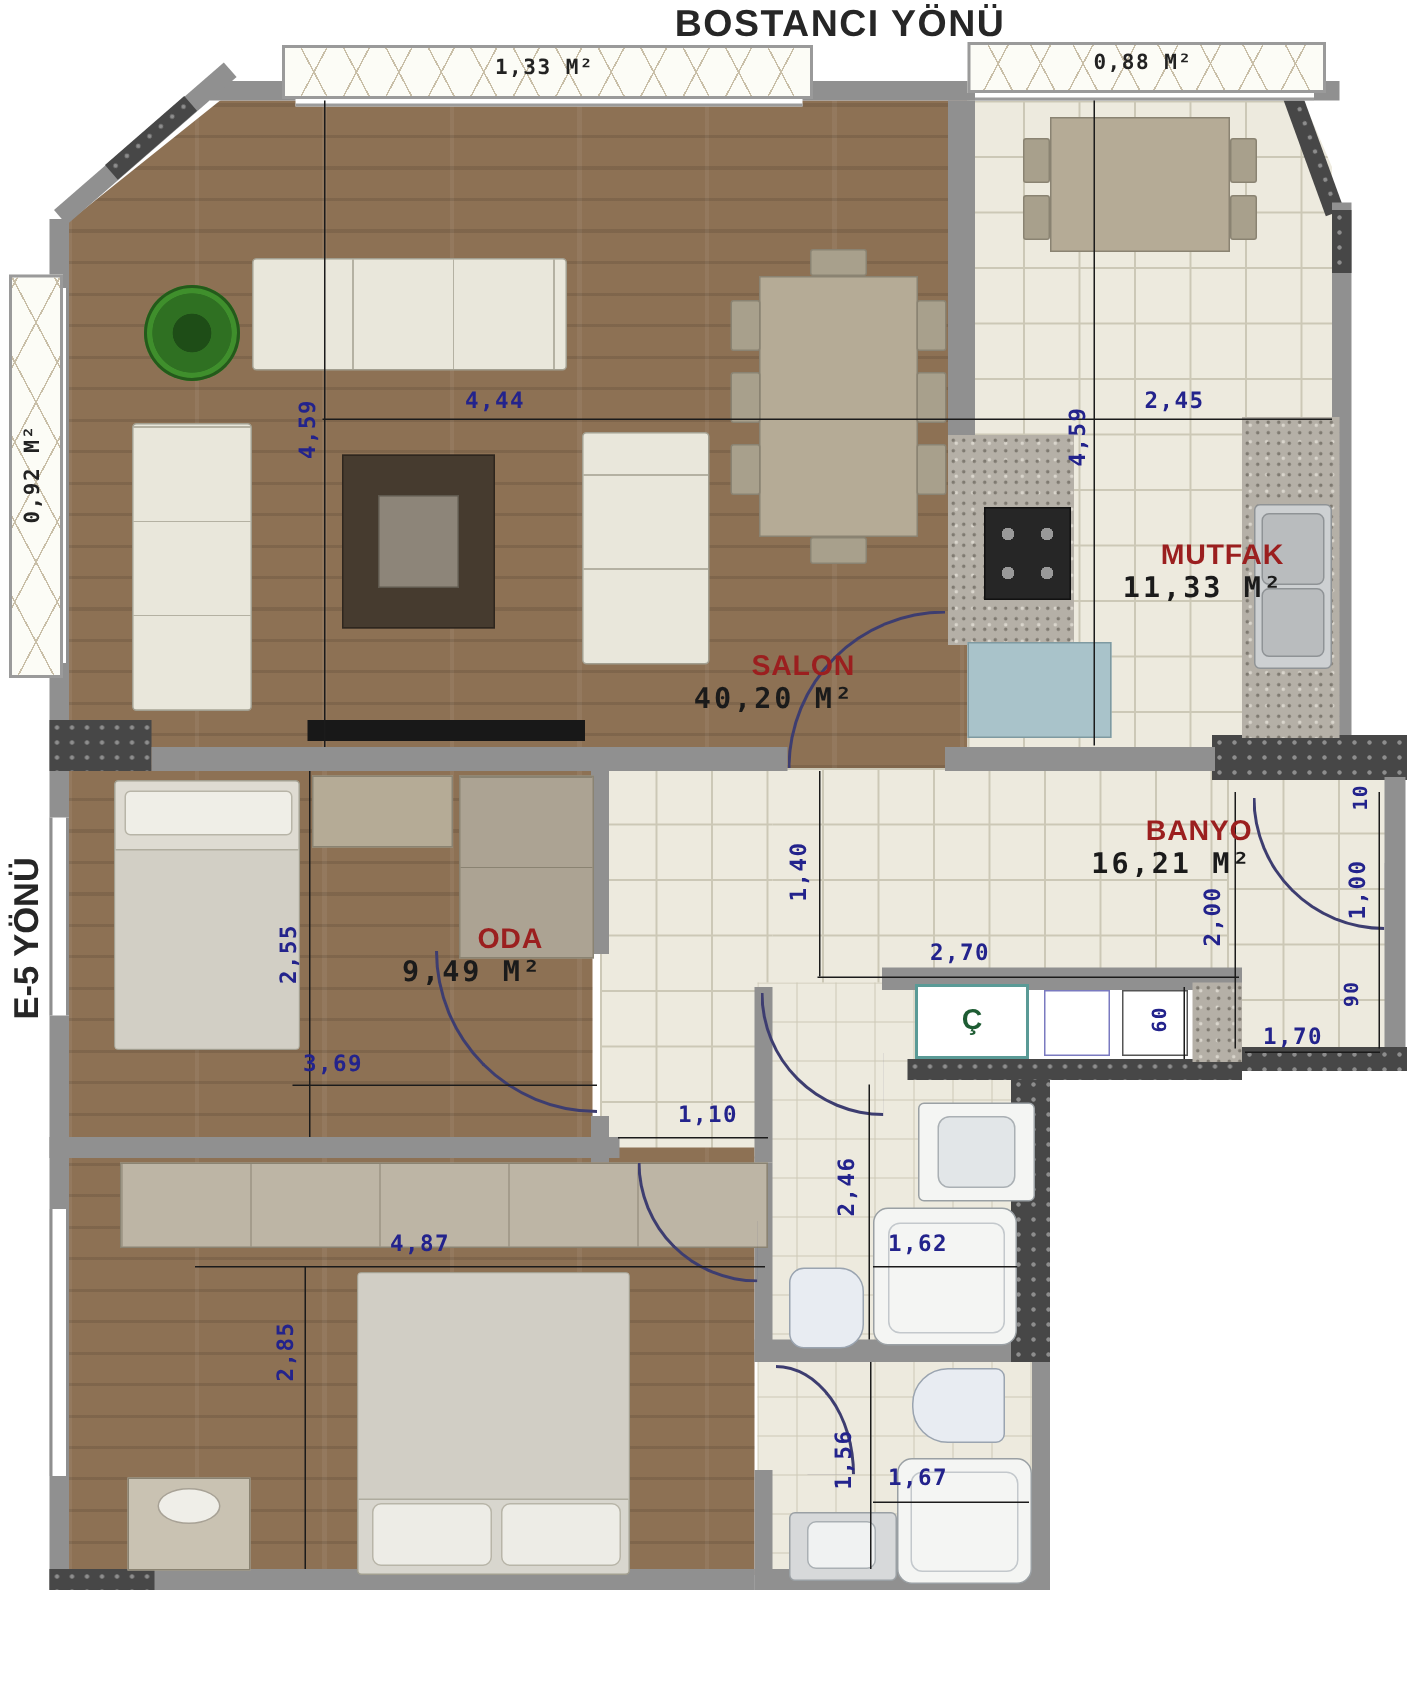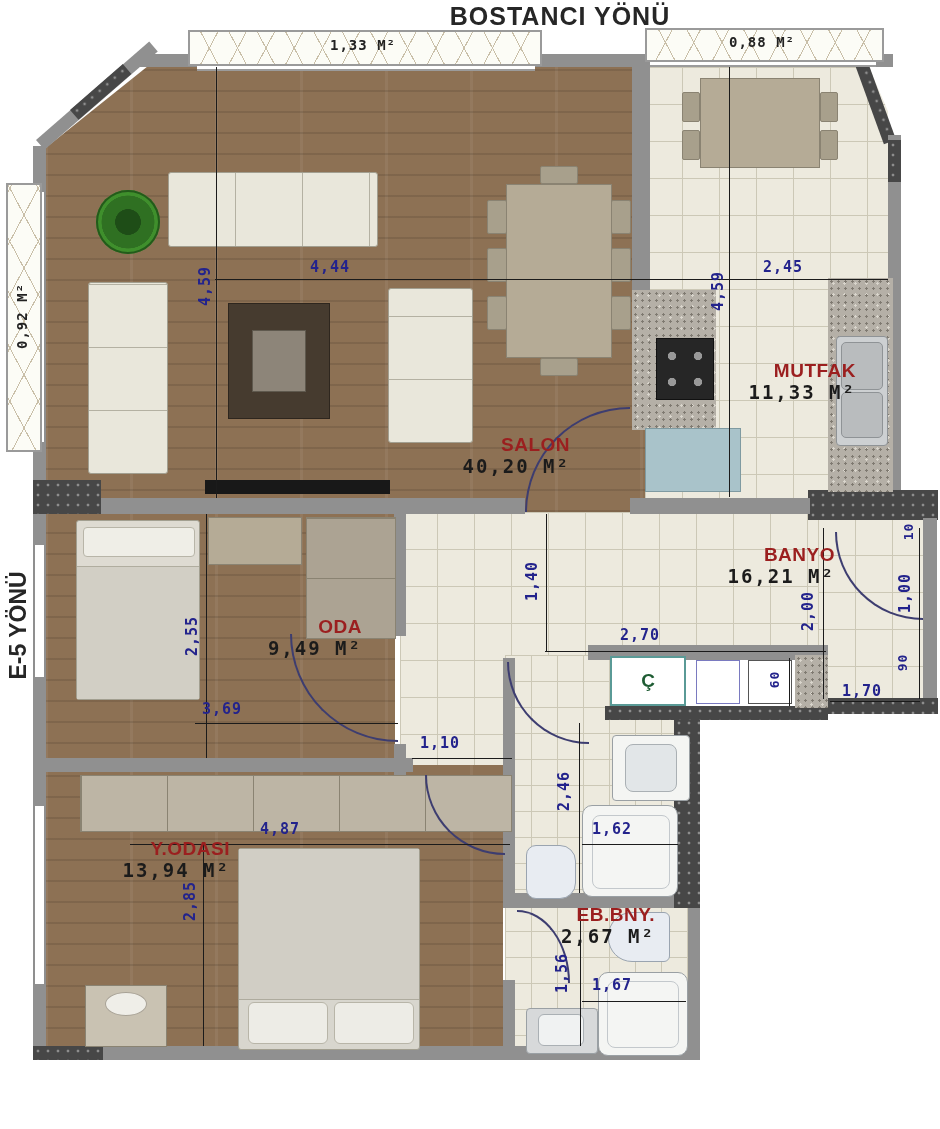--- a/index.html
+++ b/index.html
@@ -196,21 +196,21 @@
   <div class="dl" style="left:789px;top:658px;width:1px;height:48px"></div>
 
   <span class="dim vdim" style="left:173px;top:277px">4,59</span>
   <span class="dim" style="left:298px;top:258px">4,44</span>
   <span class="dim vdim" style="left:686px;top:282px">4,59</span>
   <span class="dim" style="left:751px;top:258px">2,45</span>
   <span class="dim vdim" style="left:500px;top:572px">1,40</span>
   <span class="dim" style="left:608px;top:626px">2,70</span>
   <span class="dim vdim" style="left:160px;top:627px">2,55</span>
   <span class="dim" style="left:190px;top:700px">3,69</span>
-  <span class="dim" style="left:408px;top:734px">1,10</span>
+  <span class="dim" style="left:440px;top:734px">1,10</span>
   <span class="dim" style="left:248px;top:820px">4,87</span>
   <span class="dim vdim" style="left:158px;top:892px">2,85</span>
   <span class="dim vdim" style="left:532px;top:782px">2,46</span>
   <span class="dim" style="left:580px;top:820px">1,62</span>
   <span class="dim vdim" style="left:530px;top:964px">1,56</span>
   <span class="dim" style="left:580px;top:976px">1,67</span>
   <span class="dim vdim" style="left:776px;top:602px">2,00</span>
   <span class="dim vdim" style="left:873px;top:584px">1,00</span>
   <span class="dim vdim small" style="left:876px;top:524px">10</span>
   <span class="dim vdim small" style="left:870px;top:655px">90</span>
@@ -226,25 +226,17 @@
     <div class="rarea">11,33 M²</div>
   </div>
   <div class="rlabel" style="left:665px;top:544px;width:170px">
     <div class="rname">BANYO</div>
     <div class="rarea">16,21 M²</div>
   </div>
   <div class="rlabel" style="left:192px;top:616px;width:170px">
     <div class="rname">ODA</div>
     <div class="rarea">9,49 M²</div>
   </div>
-  <div class="rlabel" style="left:60px;top:838px;width:170px">
-    <div class="rname">Y.ODASI</div>
-    <div class="rarea">13,94 M²</div>
-  </div>
-  <div class="rlabel" style="left:485px;top:904px;width:170px">
-    <div class="rname">EB.BNY.</div>
-    <div class="rarea">2,67 M²</div>
-  </div>
 
   <div class="title" style="left:390px;top:2px;width:340px;text-align:center;font-size:25px;letter-spacing:1px">BOSTANCI YÖNÜ</div>
   <div class="title" style="left:-62px;top:612px;width:160px;text-align:center;font-size:23px;transform:rotate(-90deg)">E-5 YÖNÜ</div>
 
 </div>
 
 </body></html>

